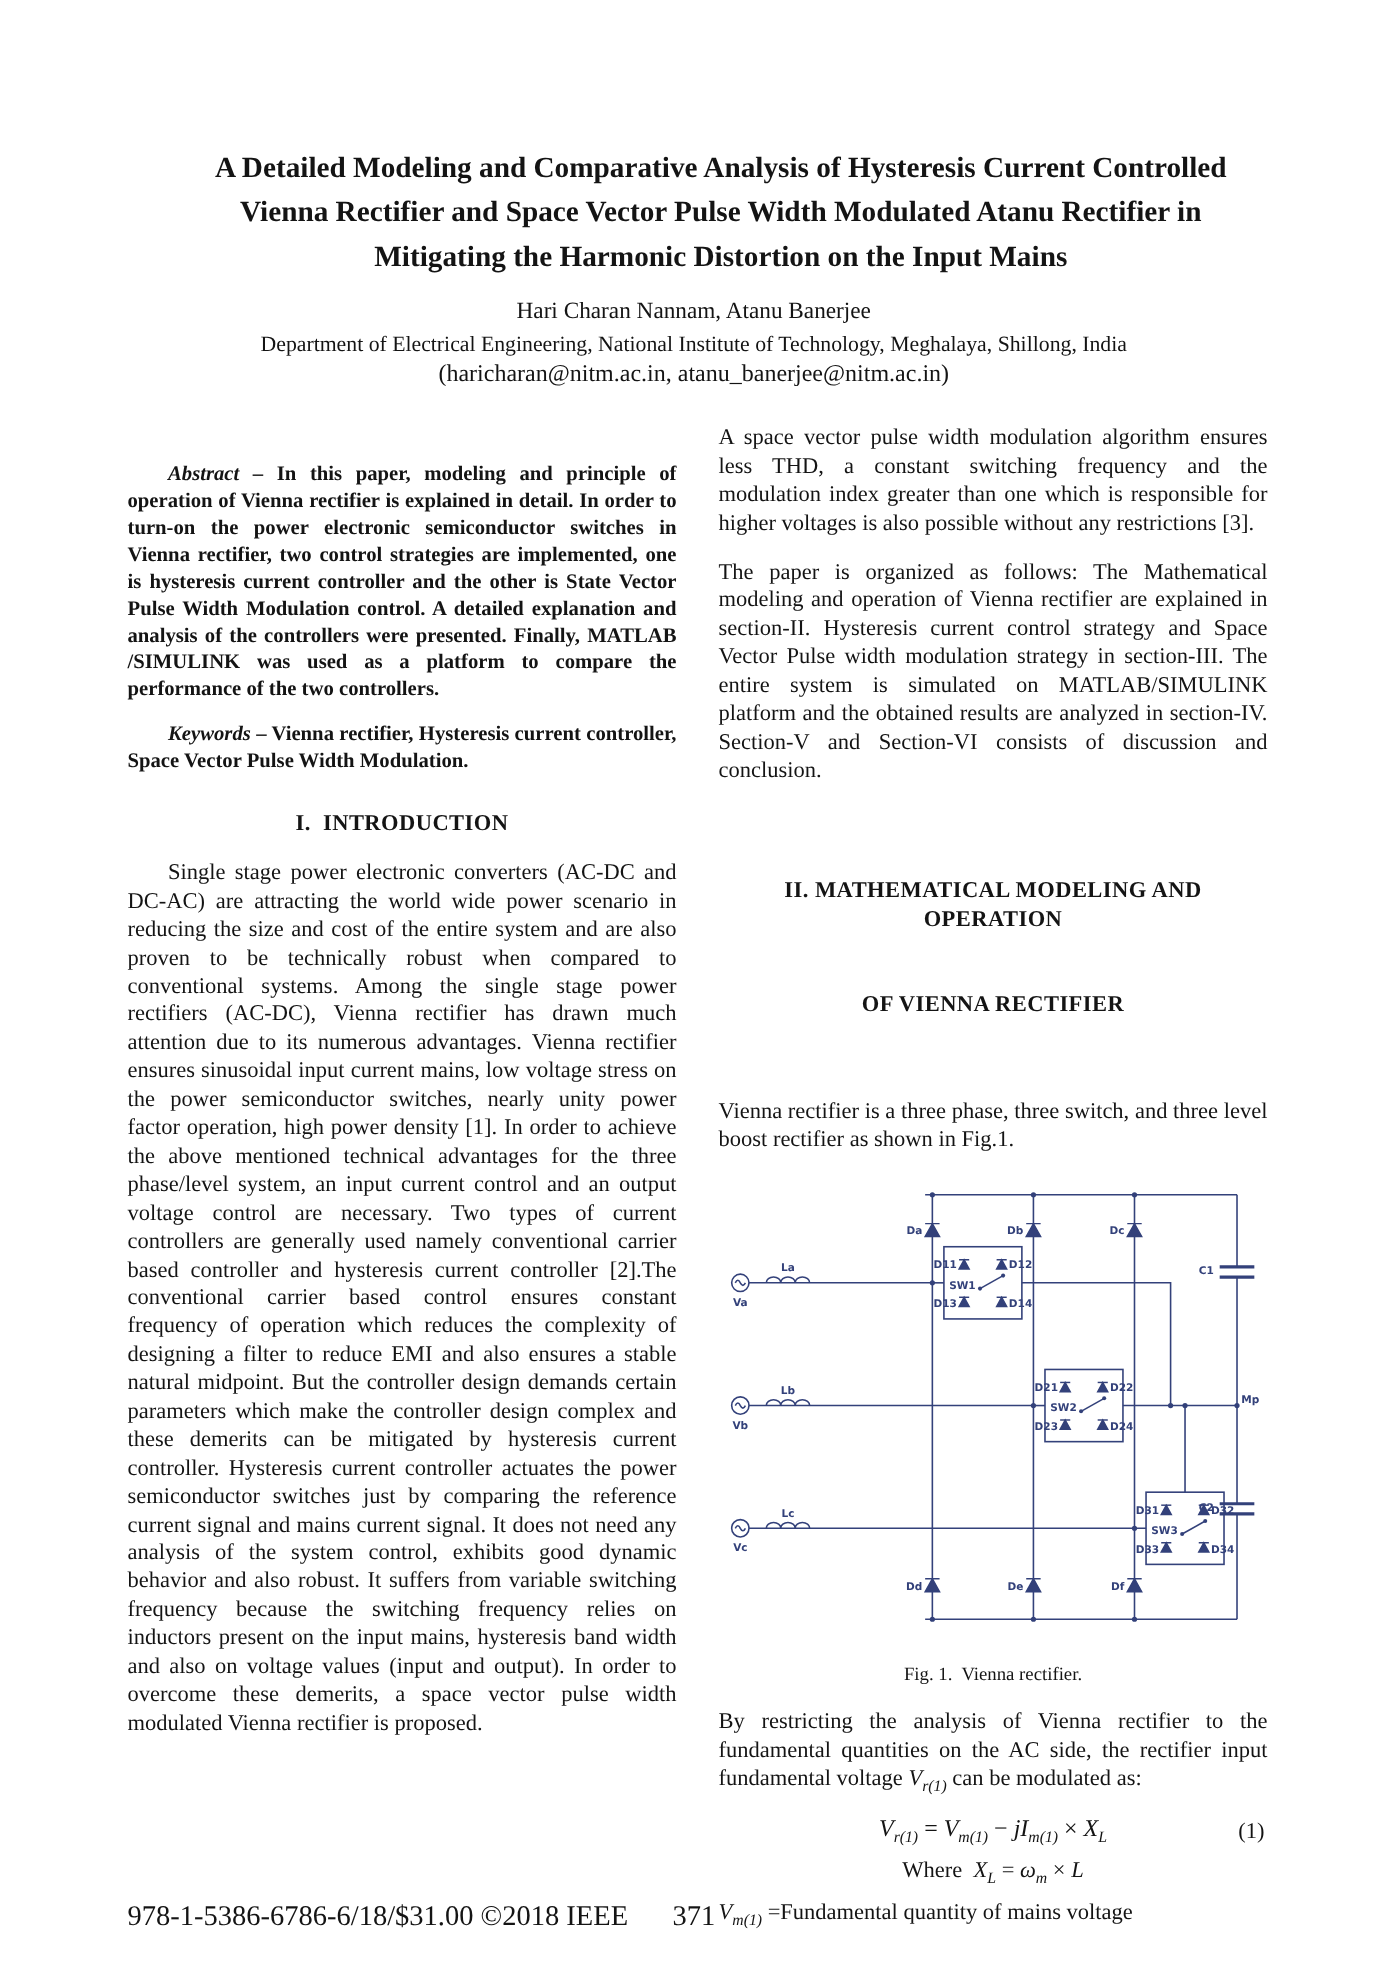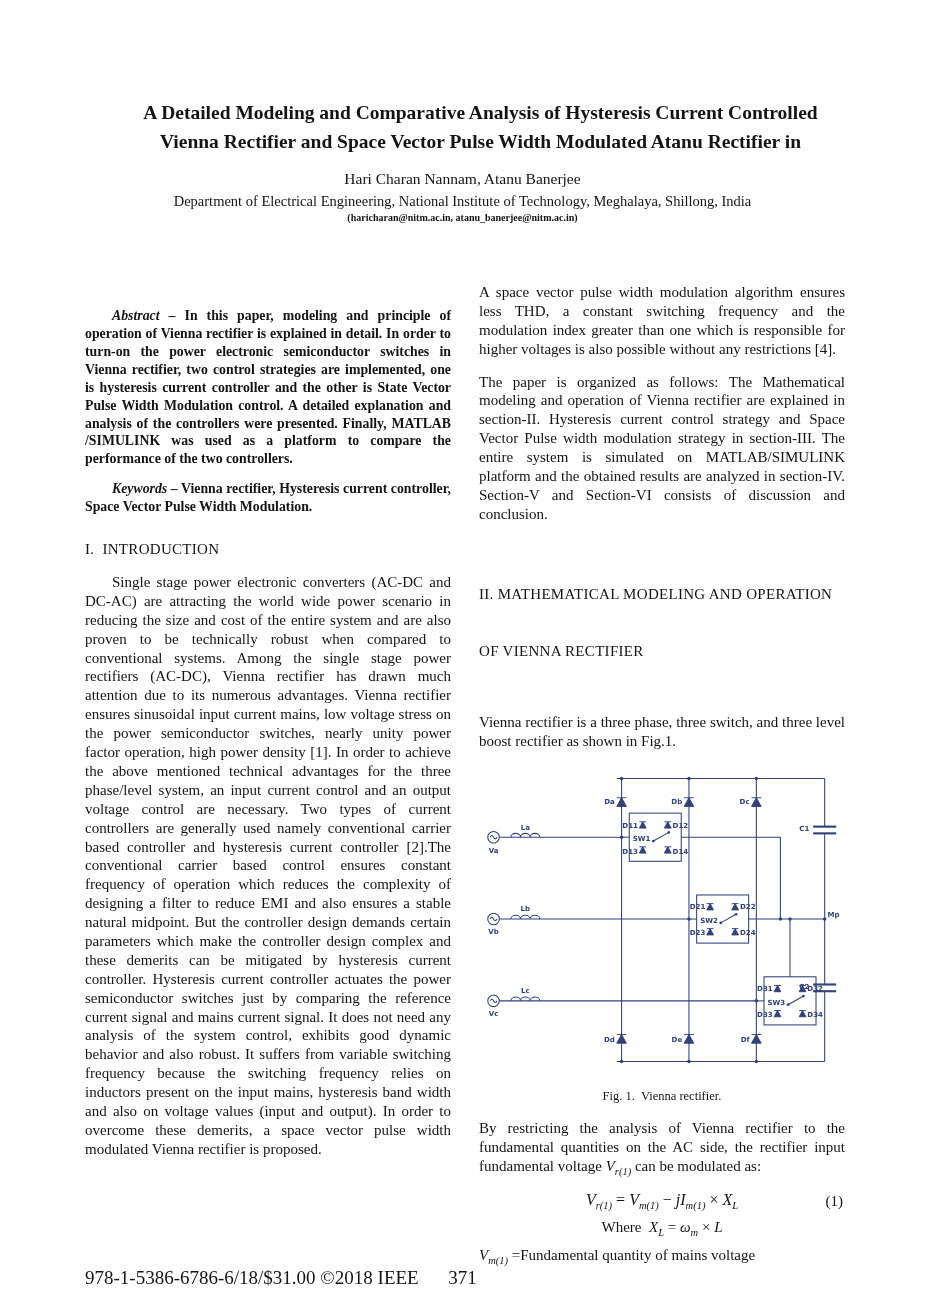--- a/index.html
+++ b/index.html
@@ -4,31 +4,31 @@
 <style>
   * { margin:0; padding:0; box-sizing:border-box; }
   html,body { width:925px; height:1309px; background:#ffffff; }
   body { font-family:"Liberation Serif","DejaVu Serif",serif; color:#141414; position:relative; overflow:hidden; }
 
   .header { position:absolute; top:98px; left:0; width:100%; text-align:center; }
   .title { font-size:19.5px; font-weight:700; line-height:1.5; }
   .title-line { display:block;padding-left:36px; }
   .authors { margin-top:13px; font-size:15.5px; }
   .affiliation { margin-top:5px; font-size:14.5px; }
-  .emails { margin-top:2px; font-size:10px;font-weight:bold; }
+  .emails { margin-top:2px; font-size:16px; }
 
   .col { position:absolute; top:283px; width:366px; font-size:15px; line-height:1.26; text-align:justify; }
   .col-left { left:85px; }
   .col-right { left:479px; }
 
   .abstract { font-size:13.8px; font-weight:700; line-height:1.3; text-indent:27px;margin-top:24px; }
   .abstract .lead-label { font-style:italic; }
   .keywords { margin-top:12px; }
 
-  .sec-heading { font-size:15px; font-weight:400; margin-top:24px; white-space:pre-wrap; letter-spacing:0.3px; }
+  .sec-heading { font-size:15px; font-weight:700; text-align:center; margin-top:24px; white-space:pre-wrap; letter-spacing:0.3px; }
   .h-line { display:block; }
 
   .body-para { margin-top:14px; }
   .no-top { margin-top:0; }
   .indent { text-indent:27px; }
 
   figure { margin-top:14px; text-align:center; }
   figcaption { font-size:12.5px; margin-top:10px; text-align:center; white-space:pre-wrap; }
 
   svg text { font: bold 7.3px "DejaVu Sans", sans-serif; fill:#33417a; }
@@ -46,38 +46,39 @@
 </style>
 </head>
 <body>
 
 <div class="page">
 
   <header class="header">
     <h1 class="title">
       <span class="title-line">A Detailed Modeling and Comparative Analysis of Hysteresis Current Controlled</span>
       <span class="title-line">Vienna Rectifier and Space Vector Pulse Width Modulated Atanu Rectifier in</span>
+      <span class="title-line">Mitigating the Harmonic Distortion on the Input Mains</span>
     </h1>
     <div class="authors">Hari Charan Nannam, Atanu Banerjee</div>
     <div class="affiliation">Department of Electrical Engineering, National Institute of Technology, Meghalaya, Shillong, India</div>
     <div class="emails">(haricharan@nitm.ac.in, atanu_banerjee@nitm.ac.in)</div>
   </header>
 
   <section class="col col-left">
     <p class="abstract"><span class="lead-label">Abstract</span><span> – </span><span>In this paper, modeling and principle of operation of Vienna rectifier is explained in detail. In order to turn-on the power electronic semiconductor switches in Vienna rectifier, two control strategies are implemented, one is hysteresis current controller and the other is State Vector Pulse Width Modulation control. A detailed explanation and analysis of the controllers were presented. Finally, MATLAB /SIMULINK was used as a platform to compare the performance of the two controllers.</span></p>
 
     <p class="abstract keywords"><span class="lead-label">Keywords</span><span> – </span><span>Vienna rectifier, Hysteresis current controller, Space Vector Pulse Width Modulation.</span></p>
 
     <h2 class="sec-heading">I.  INTRODUCTION</h2>
 
     <p class="body-para indent">Single stage power electronic converters (AC-DC and DC-AC) are attracting the world wide power scenario in reducing the size and cost of the entire system and are also proven to be technically robust when compared to conventional systems. Among the single stage power rectifiers (AC-DC), Vienna rectifier has drawn much attention due to its numerous advantages. Vienna rectifier ensures sinusoidal input current mains, low voltage stress on the power semiconductor switches, nearly unity power factor operation, high power density [1]. In order to achieve the above mentioned technical advantages for the three phase/level system, an input current control and an output voltage control are necessary. Two types of current controllers are generally used namely conventional carrier based controller and hysteresis current controller [2].The conventional carrier based control ensures constant frequency of operation which reduces the complexity of designing a filter to reduce EMI and also ensures a stable natural midpoint. But the controller design demands certain parameters which make the controller design complex and these demerits can be mitigated by hysteresis current controller. Hysteresis current controller actuates the power semiconductor switches just by comparing the reference current signal and mains current signal. It does not need any analysis of the system control, exhibits good dynamic behavior and also robust. It suffers from variable switching frequency because the switching frequency relies on inductors present on the input mains, hysteresis band width and also on voltage values (input and output). In order to overcome these demerits, a space vector pulse width modulated Vienna rectifier is proposed.</p>
   </section>
 
   <section class="col col-right">
-    <p class="body-para no-top">A space vector pulse width modulation algorithm ensures less THD, a constant switching frequency and the modulation index greater than one which is responsible for higher voltages is also possible without any restrictions [4].</p>
+    <p class="body-para no-top">A space vector pulse width modulation algorithm ensures less THD, a constant switching frequency and the modulation index greater than one which is responsible for higher voltages is also possible without any restrictions [3].</p>
     <p class="body-para">The paper is organized as follows: The Mathematical modeling and operation of Vienna rectifier are explained in section-II. Hysteresis current control strategy and Space Vector Pulse width modulation strategy in section-III. The entire system is simulated on MATLAB/SIMULINK platform and the obtained results are analyzed in section-IV. Section-V and Section-VI consists of discussion and conclusion.</p>
 
     <h2 class="sec-heading">
       <span class="h-line">II. MATHEMATICAL MODELING AND OPERATION</span>
       <span class="h-line">OF VIENNA RECTIFIER</span>
     </h2>
 
     <p class="body-para">Vienna rectifier is a three phase, three switch, and three level boost rectifier as shown in Fig.1.</p>
 
     <figure>

